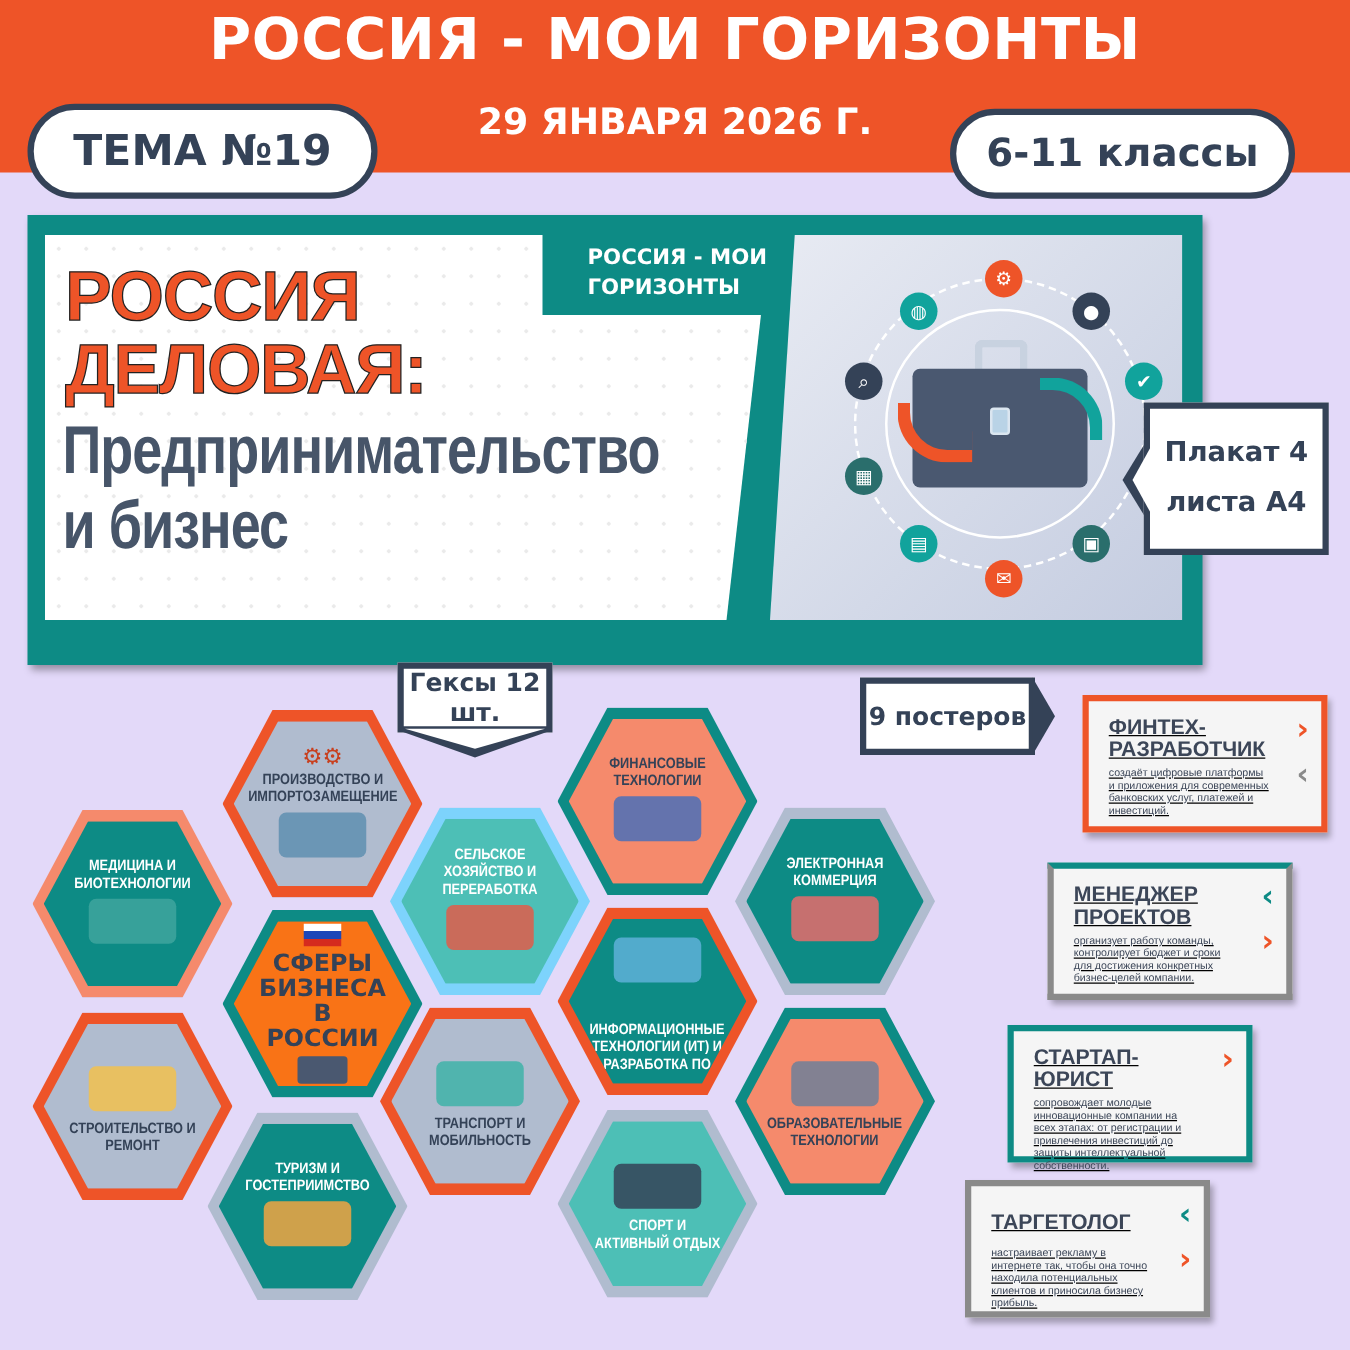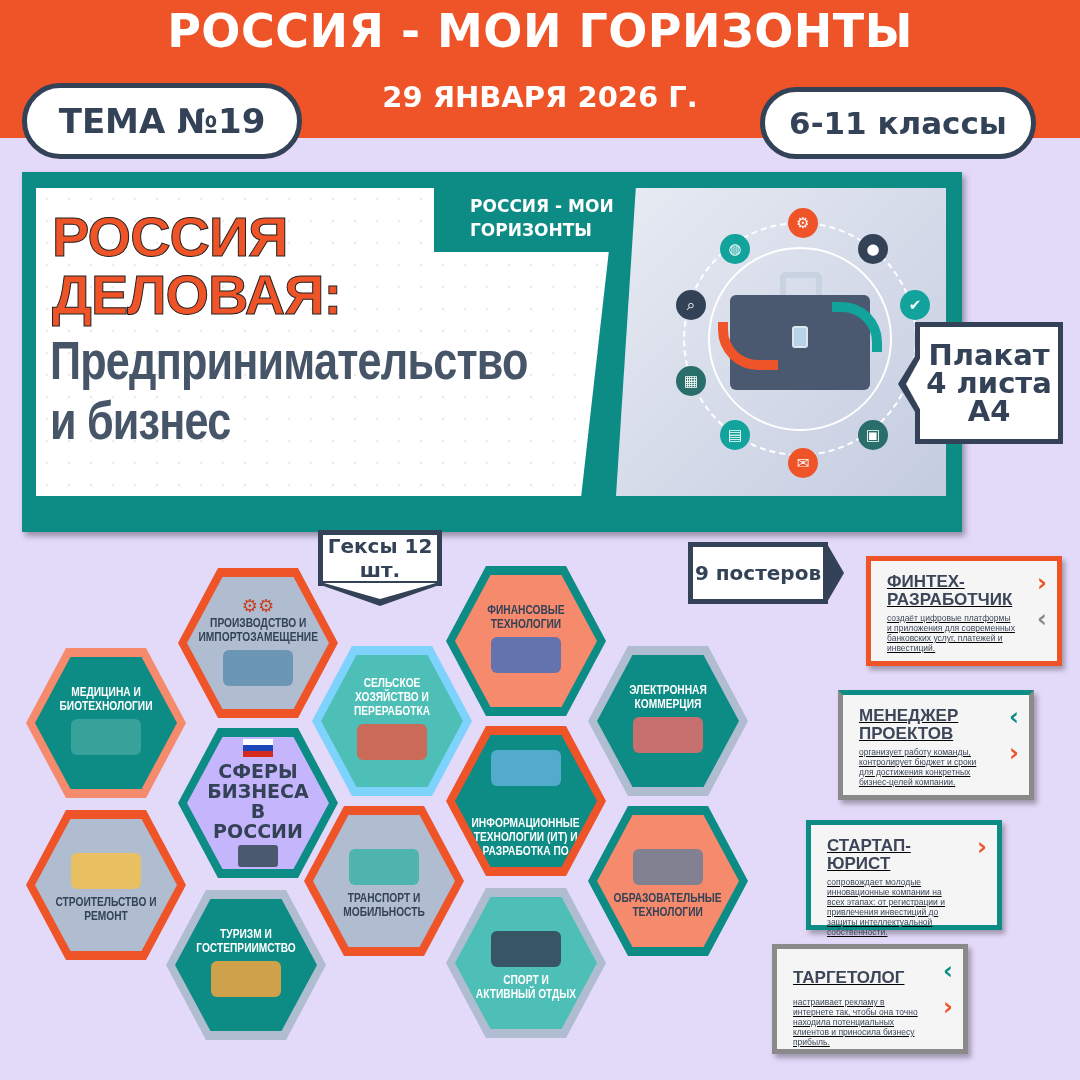--- a/index.html
+++ b/index.html
@@ -17,21 +17,21 @@
   .banner-t1 { position: absolute; left: 30px; top: 36px; color: #ee5428; font-family: "Liberation Sans", sans-serif; font-weight: bold; font-size: 56px; line-height: 58px; -webkit-text-stroke: 1px #222; letter-spacing: -1px; }
   .banner-t2 { position: absolute; left: 28px; top: 158px; color: #475569; font-family: "Liberation Sans", sans-serif; font-weight: bold; font-size: 54px; line-height: 60px; transform: scaleX(0.8); transform-origin: left top; letter-spacing: -1px; }
   .banner-right { position: absolute; left: 594px; top: 16px; width: 330px; height: 308px; background: linear-gradient(135deg,#e8ebf3,#c4cce0); clip-path: polygon(6% 0,100% 0,100% 100%,0 100%); }
   .ring { position: absolute; border-radius: 50%; }
   .icon-dot { position: absolute; width: 30px; height: 30px; border-radius: 50%; color: #fff; font-size: 15px; display: flex; align-items: center; justify-content: center; }
   .case { position: absolute; left: 730px; top: 295px; width: 140px; height: 95px; background: #4a5870; border-radius: 6px; }
   .case-handle { position: absolute; left: 780px; top: 272px; width: 42px; height: 26px; border: 6px solid #c8d2e0; border-bottom: none; border-radius: 6px 6px 0 0; }
   .case-lock { position: absolute; left: 792px; top: 326px; width: 16px; height: 22px; background: #b9d3e6; border: 2px solid #dbe6f0; border-radius: 3px; }
 
   .callout { position: absolute; background: #fff; border: 5px solid #344257; color: #344257; font-weight: bold; text-align: center; display: flex; align-items: center; justify-content: center; }
-  .callout-plakat { left: 915px; top: 322px; width: 148px; height: 122px; font-size: 29px; line-height: 28px; }
+  .callout-plakat { left: 915px; top: 322px; width: 148px; height: 122px; font-size: 22px; line-height: 40px; }
   .arrow-left { position: absolute; left: 898px; top: 348px; width: 0; height: 0; border-top: 36px solid transparent; border-bottom: 36px solid transparent; border-right: 22px solid #344257; }
   .arrow-left-in { position: absolute; left: 906px; top: 355px; width: 0; height: 0; border-top: 29px solid transparent; border-bottom: 29px solid transparent; border-right: 16px solid #fff; }
   .callout-hex { left: 318px; top: 530px; width: 124px; height: 56px; font-size: 20px; line-height: 24px; }
   .arrow-down { position: absolute; left: 318px; top: 584px; width: 0; height: 0; border-left: 62px solid transparent; border-right: 62px solid transparent; border-top: 22px solid #344257; }
   .arrow-down-in { position: absolute; left: 324px; top: 583px; width: 0; height: 0; border-left: 56px solid transparent; border-right: 56px solid transparent; border-top: 16px solid #fff; }
   .callout-posters { left: 688px; top: 542px; width: 140px; height: 62px; font-size: 20px; line-height: 24px; }
   .arrow-right { position: absolute; left: 826px; top: 542px; width: 0; height: 0; border-top: 31px solid transparent; border-bottom: 31px solid transparent; border-left: 18px solid #344257; }
 
   .hex { position: absolute; width: 160px; height: 150px; clip-path: polygon(25% 0,75% 0,100% 50%,75% 100%,25% 100%,0 50%); filter: drop-shadow(2px 3px 3px rgba(0,0,0,.3)); }
   .hex-inner { position: absolute; left: 9px; top: 9px; width: 142px; height: 132px; clip-path: polygon(25% 0,75% 0,100% 50%,75% 100%,25% 100%,0 50%); display: flex; flex-direction: column; align-items: center; justify-content: center; text-align: center; }
@@ -121,21 +121,21 @@
     <div class="hex-pic" style="background:#4a6fb8;"></div>
   </div>
 </div>
 <div class="hex" style="left:588px;top:646px;background:#b0bccf;">
   <div class="hex-inner" style="background:#0d8b85;color:#fff;">
     <div class="hex-label">ЭЛЕКТРОННАЯ КОММЕРЦИЯ</div>
     <div class="hex-pic" style="background:#e86b6b;"></div>
   </div>
 </div>
 <div class="hex" style="left:178px;top:728px;background:#0d8b85;">
-  <div class="hex-inner" style="background:#c4b5fd;">
+  <div class="hex-inner" style="background:#f97316;">
     <div style="width:30px;height:18px;background:linear-gradient(#fff 33%,#1c47b8 33%,#1c47b8 66%,#d52b1e 66%);margin-bottom:4px;"></div>
     <div class="hex-center-label" style="padding:0 18px;">СФЕРЫ БИЗНЕСА В РОССИИ</div>
     <div style="width:40px;height:22px;background:#4a5870;border-radius:3px;margin-top:4px;"></div>
   </div>
 </div>
 <div class="hex" style="left:446px;top:726px;background:#ee5428;">
   <div class="hex-inner" style="background:#0d8b85;color:#fff;gap:24px;">
     <div class="hex-pic" style="background:#5fb0d8;"></div>
     <div class="hex-label">ИНФОРМАЦИОННЫЕ ТЕХНОЛОГИИ (ИТ) И РАЗРАБОТКА ПО</div>
   </div>

